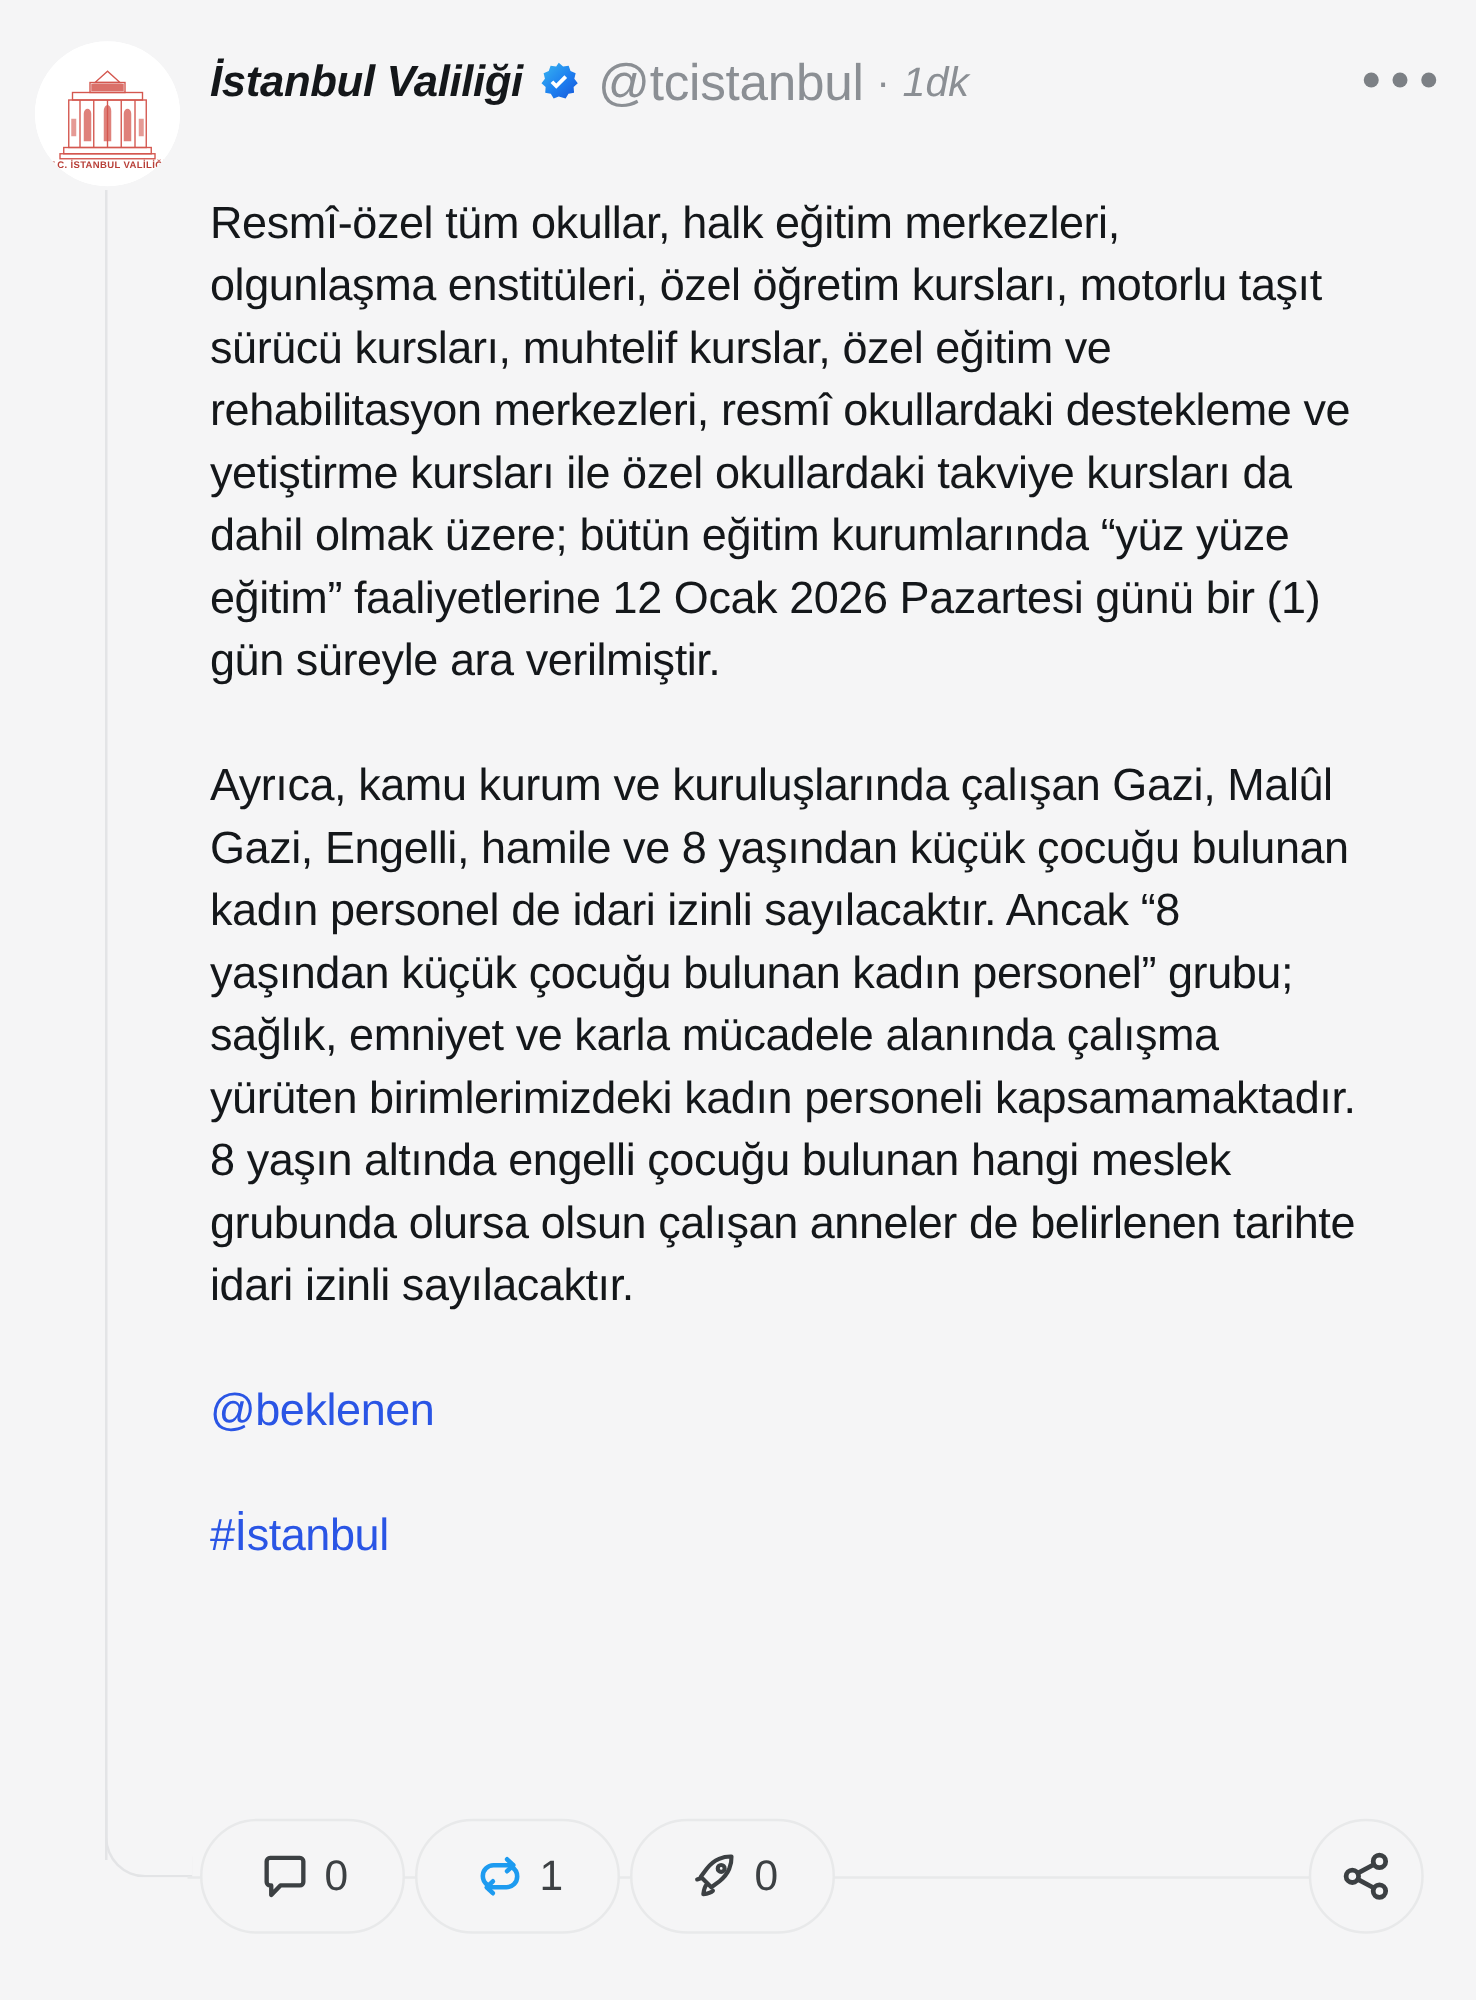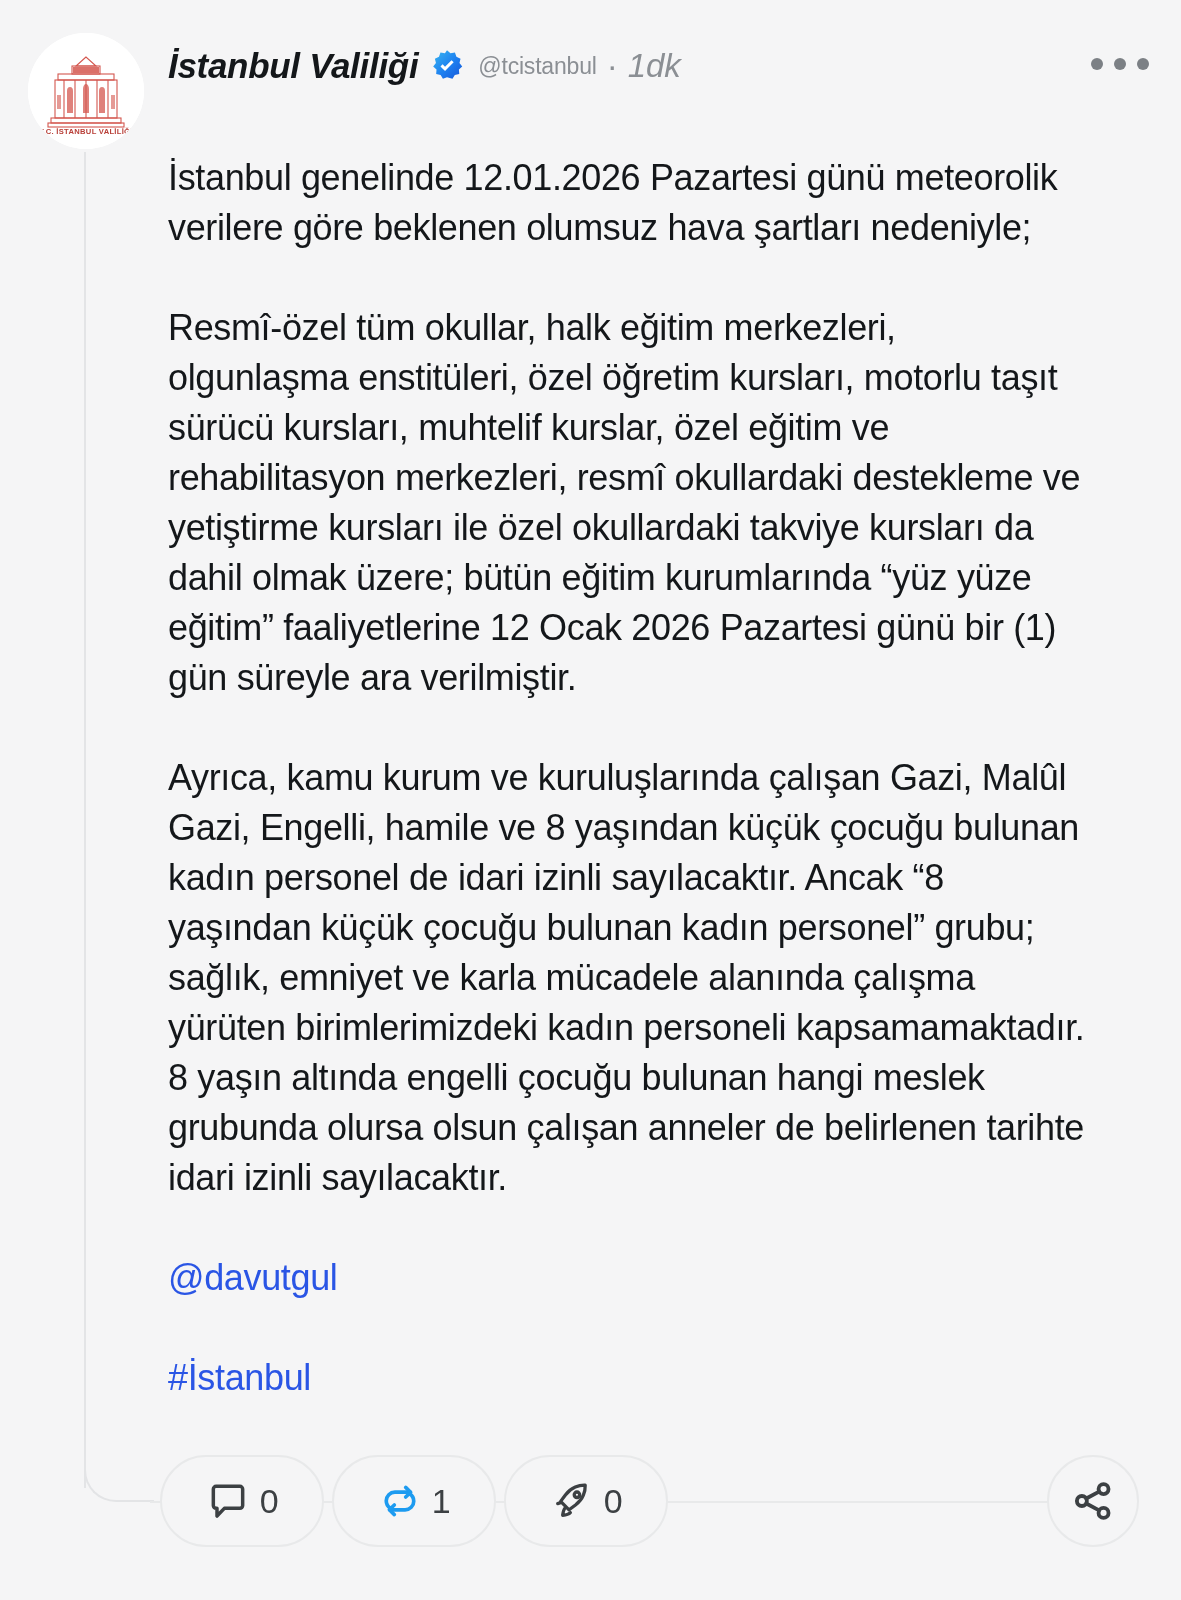--- a/index.html
+++ b/index.html
@@ -84,21 +84,21 @@
   }
   .verified-badge {
     margin-left: 12px;
     width: 34px;
     height: 34px;
     flex: 0 0 34px;
     display: block;
   }
   .handle {
     margin-left: 14px;
-    font-size: 23px;
+    font-size: 41px;
     color: #8b8f94;
     white-space: nowrap;
     letter-spacing: -0.2px;
   }
   .dot-sep {
     margin: 0 10px;
     font-size: 33px;
     color: #8b8f94;
   }
   .timestamp {
@@ -254,24 +254,23 @@
     <span class="timestamp">1dk</span>
   </div>
 
   <div class="more-menu">
     <i></i>
     <i></i>
     <i></i>
   </div>
 
   <div class="body">
-    <p class="gap">İstanbul genelinde 12.01.2026 Pazartesi günü meteorolik verilere göre beklenen olumsuz hava şartları nedeniyle;</p>
     <p class="gap">Resmî-özel tüm okullar, halk eğitim merkezleri, olgunlaşma enstitüleri, özel öğretim kursları, motorlu taşıt sürücü kursları, muhtelif kurslar, özel eğitim ve rehabilitasyon merkezleri, resmî okullardaki destekleme ve yetiştirme kursları ile özel okullardaki takviye kursları da dahil olmak üzere; bütün eğitim kurumlarında “yüz yüze eğitim” faaliyetlerine 12 Ocak 2026 Pazartesi günü bir (1) gün süreyle ara verilmiştir.</p>
     <p class="gap">Ayrıca, kamu kurum ve kuruluşlarında çalışan Gazi, Malûl Gazi, Engelli, hamile ve 8 yaşından küçük çocuğu bulunan kadın personel de idari izinli sayılacaktır. Ancak “8 yaşından küçük çocuğu bulunan kadın personel” grubu; sağlık, emniyet ve karla mücadele alanında çalışma yürüten birimlerimizdeki kadın personeli kapsamamaktadır. 8 yaşın altında engelli çocuğu bulunan hangi meslek grubunda olursa olsun çalışan anneler de belirlenen tarihte idari izinli sayılacaktır.</p>
-    <p class="gap"><span class="link">@davutgul</span></p>
+    <p class="gap"><span class="link">@beklenen</span></p>
     <p class="gap"><span class="link">#İstanbul</span></p>
   </div>
 
   <div class="actions">
 
     <div class="action-pill">
       <svg width="44" height="44" viewBox="0 0 24 24" fill="none" stroke="#3c4043" stroke-width="1.9" stroke-linecap="round" stroke-linejoin="round">
         <path d="M4 5.5A1.5 1.5 0 0 1 5.5 4h13A1.5 1.5 0 0 1 20 5.5v9a1.5 1.5 0 0 1-1.5 1.5H10l-4 4.2V16H5.5A1.5 1.5 0 0 1 4 14.5z"></path>
       </svg>
       <span class="action-count">0</span>

